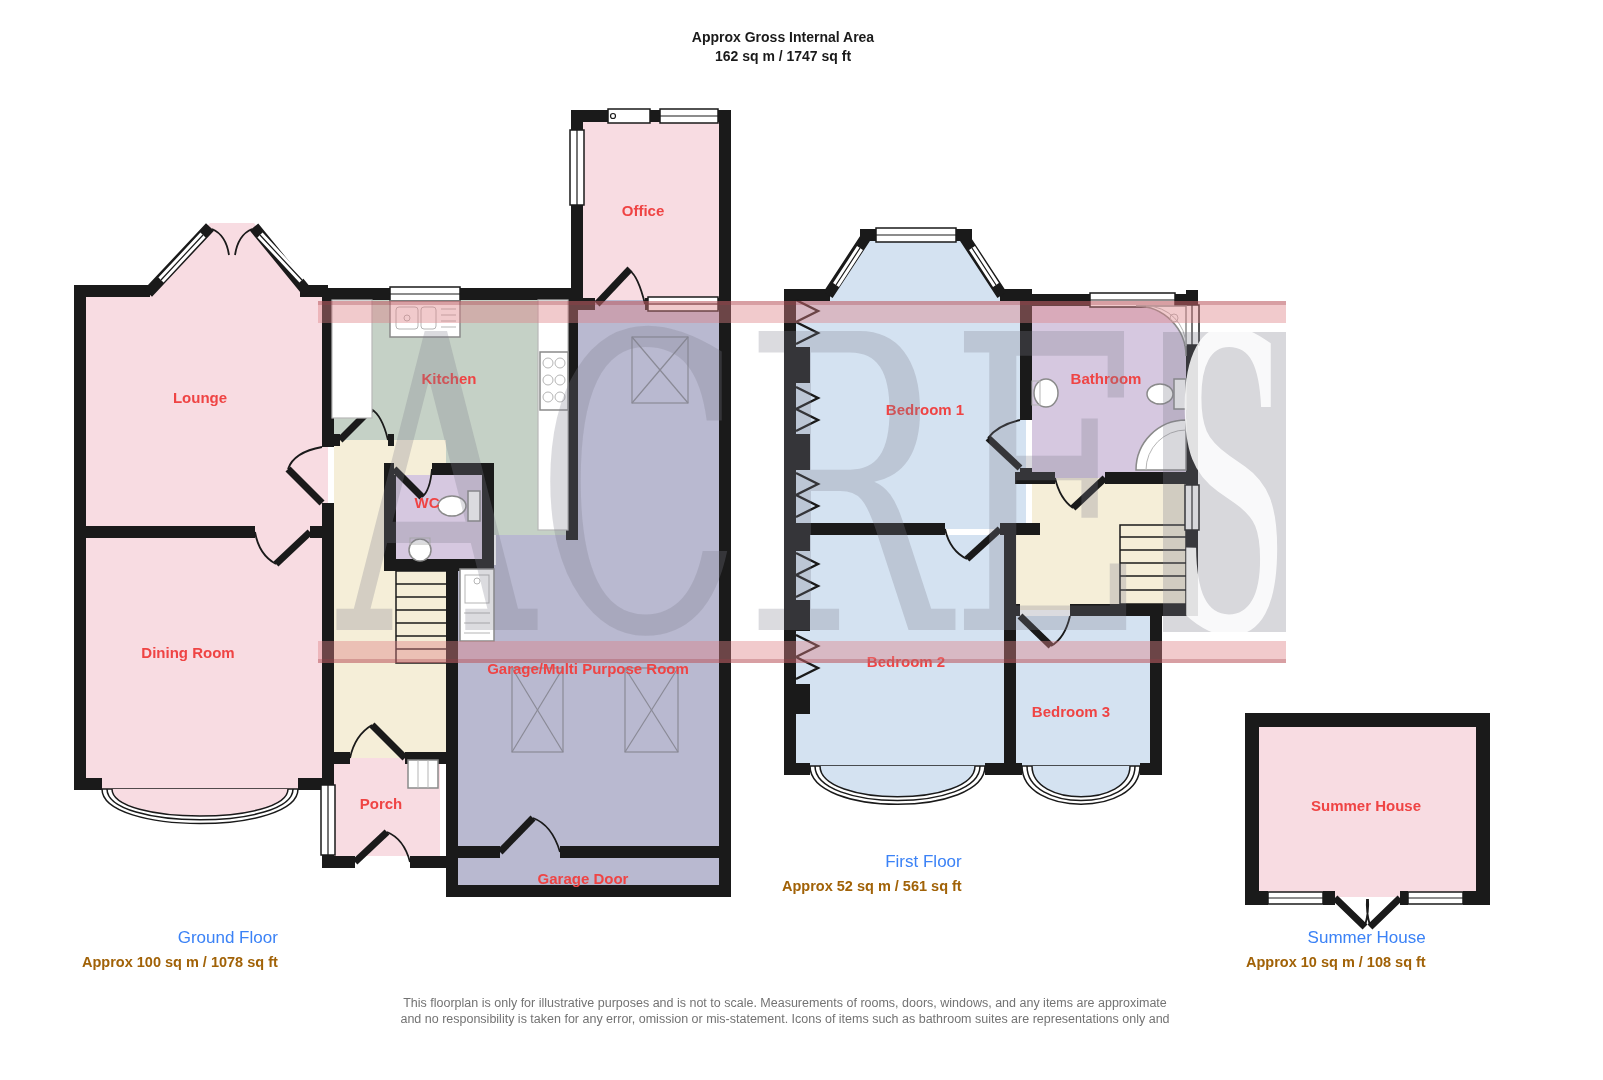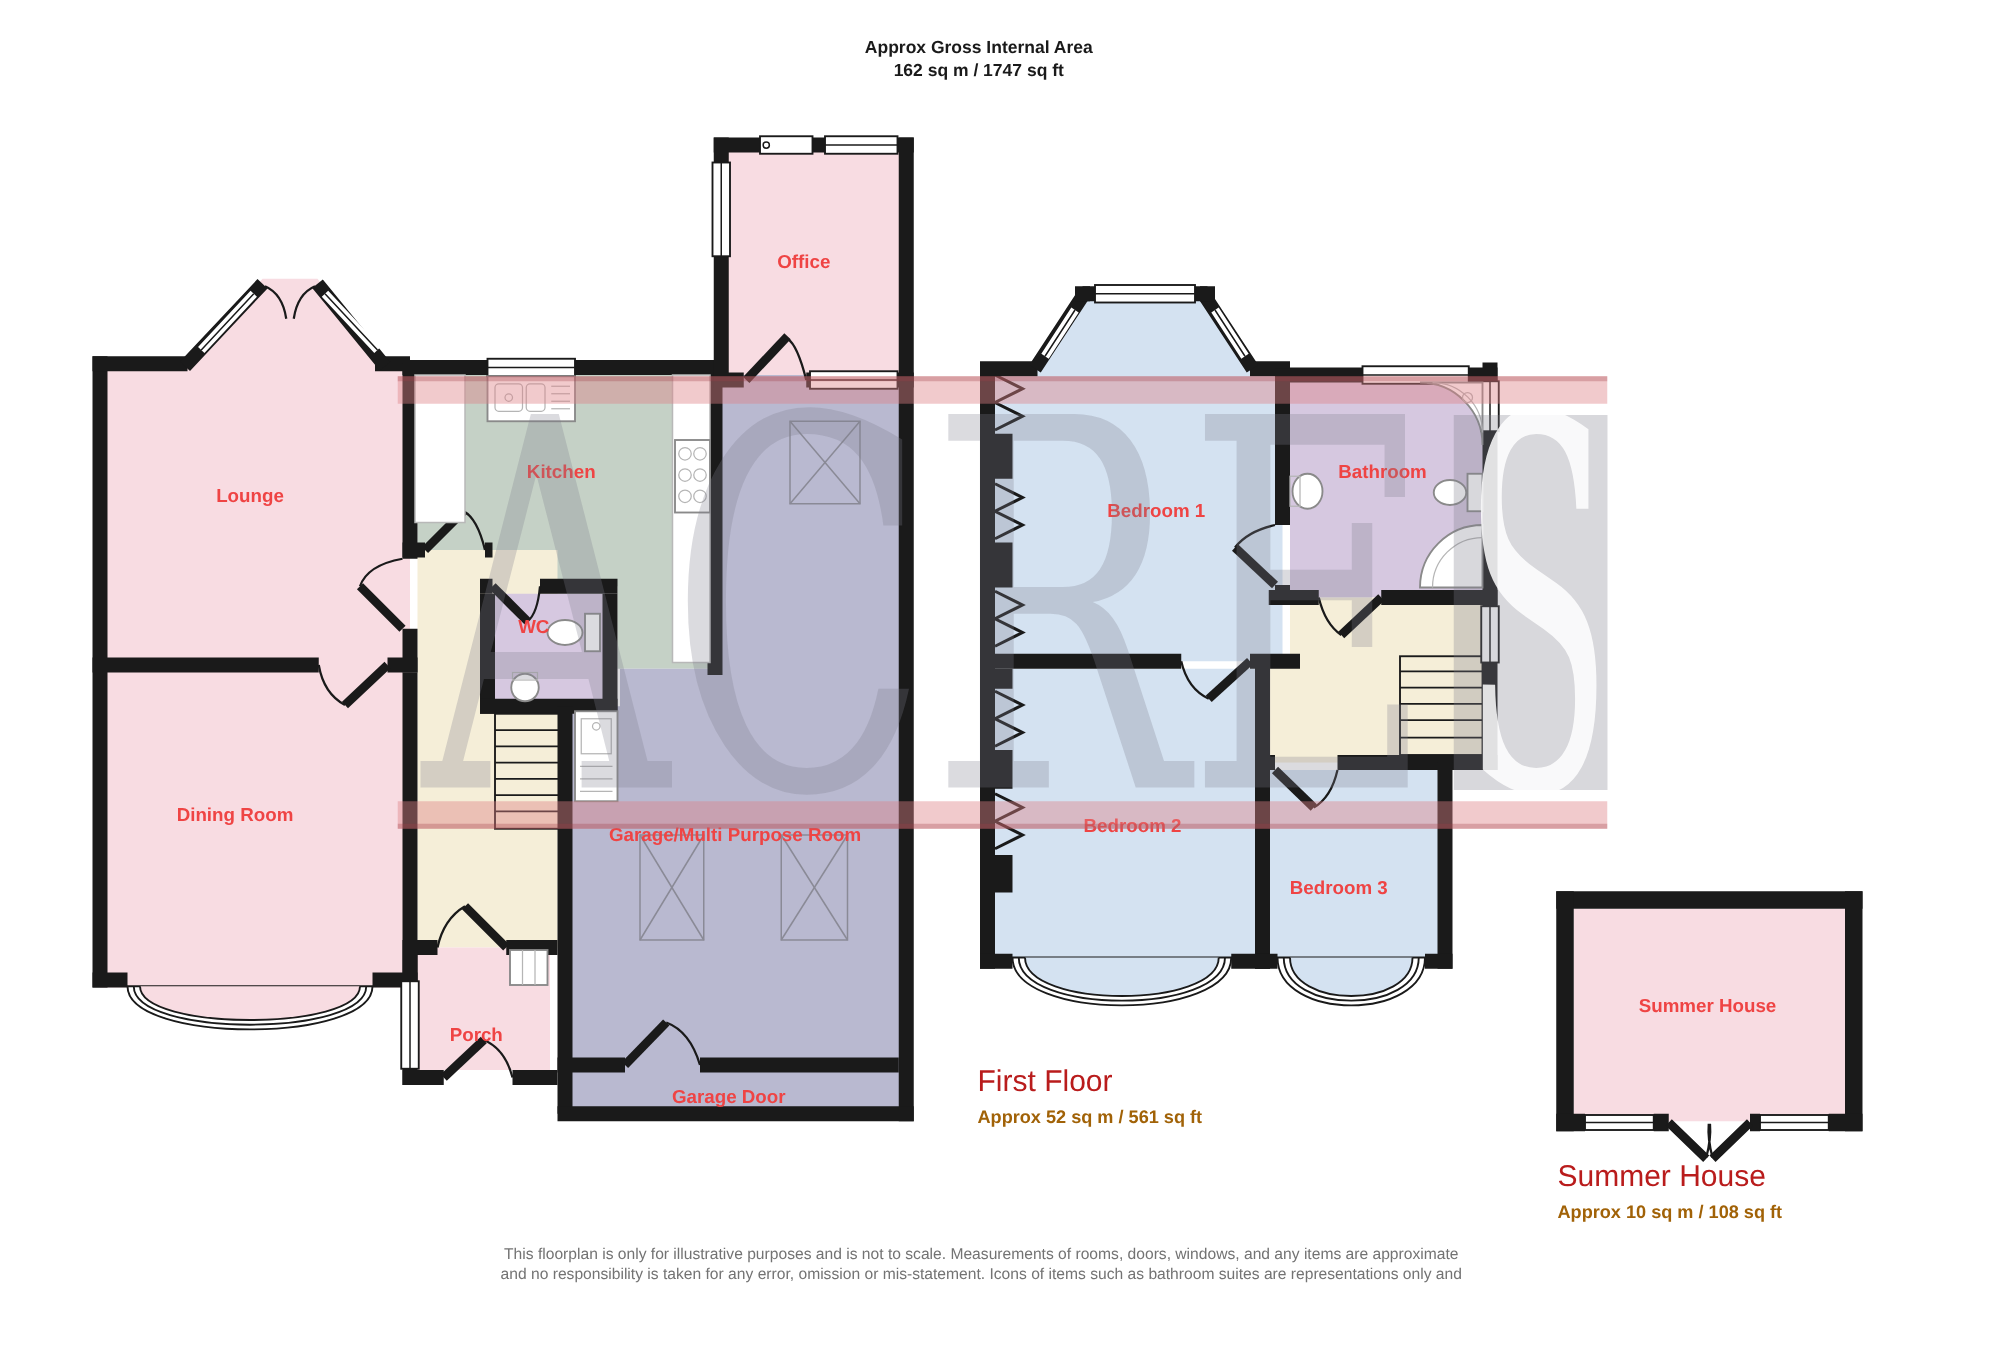--- a/index.html
+++ b/index.html
@@ -4,21 +4,21 @@
 <style>
   html,body{margin:0;padding:0;background:#fff;}
   .canvas{position:relative;width:1603px;height:1080px;background:#fff;overflow:hidden;
           font-family:"Liberation Sans",sans-serif;color:#1a1a1a;text-decoration:underline;}
   .abs{position:absolute;}
   .hdr{left:783px;top:28px;transform:translateX(-50%);text-align:center;
        font-weight:bold;font-size:14px;line-height:19px;white-space:nowrap;}
   .room-label{position:absolute;transform:translate(-50%,-50%);font-weight:bold;
        font-size:15px;white-space:nowrap;z-index:3;color:#ef4444;}
   .cap{position:absolute;z-index:3;}
-  .cap .cap-title{font-size:24px;font-weight:400;color:#b91c1c;}
+  .cap .cap-title{font-size:17px;font-weight:400;color:#3b82f6;text-align:right;}
   .cap .cap-area{font-size:14.5px;font-weight:bold;margin-top:6px;color:#a16207;}
   .disc{left:785px;transform:translateX(-50%);width:960px;text-align:center;
         font-size:12.5px;line-height:15.5px;color:#737373;white-space:nowrap;}
   svg{display:block;}
   .plan{position:absolute;z-index:1;}
   .wm{position:absolute;z-index:4;pointer-events:none;}
   .f-pink{fill:var(--room-pink);}
   .f-sage{fill:var(--kitchen-green);}
   .f-lav{fill:var(--wc-lavender);}
   .f-cream{fill:var(--hall-cream);}
@@ -316,40 +316,44 @@
     <rect class="win" x="173" y="197" width="55" height="12"></rect>
     <line class="winline" x1="173" y1="203" x2="228" y2="203"></line>
     <path class="door" d="M100,203 L130,232 M165,203 L135,232"></path>
     <path class="arc" d="M130,231 Q134,216 133,204 M135,231 Q131,216 132,204"></path>
   </svg>
 
   <div class="room-label" style="left:200px;top:397px;">Lounge</div>
   <div class="room-label" style="left:188px;top:652px;">Dining Room</div>
   <div class="room-label" style="left:449px;top:378px;">Kitchen</div>
   <div class="room-label" style="left:427px;top:502px;">WC</div>
-  <div class="room-label" style="left:381px;top:803px;margin-top:25px;">Porch</div>
+  <div class="room-label" style="left:381px;top:803px;">Porch</div>
   <div class="room-label" style="left:643px;top:210px;">Office</div>
   <div class="room-label" style="left:588px;top:668px;">Garage/Multi Purpose Room</div>
   <div class="room-label" style="left:583px;top:878px;">Garage Door</div>
   <div class="room-label" style="left:925px;top:409px;">Bedroom 1</div>
   <div class="room-label" style="left:1106px;top:378px;">Bathroom</div>
   <div class="room-label" style="left:906px;top:661px;">Bedroom 2</div>
   <div class="room-label" style="left:1071px;top:711px;">Bedroom 3</div>
   <div class="room-label" style="left:1366px;top:805px;">Summer House</div>
 
   <svg class="wm" style="left:318px;top:296px;" width="968" height="368" viewBox="0 0 968 368">
     <rect x="0" y="5" width="968" height="22" fill="var(--watermark-red)"></rect>
     <rect x="0" y="5" width="968" height="4" fill="rgba(160,60,70,0.30)"></rect>
     <rect x="0" y="345" width="968" height="22" fill="var(--watermark-red)"></rect>
     <rect x="0" y="363" width="968" height="4" fill="rgba(160,60,70,0.30)"></rect>
     <rect x="845" y="36" width="135" height="300" fill="rgba(125,125,140,0.30)"></rect>
     <text x="20" y="334" font-family="DejaVu Serif, serif" font-size="410" textLength="810" lengthAdjust="spacingAndGlyphs" fill="var(--watermark-gray)">ACRE</text>
     <text x="912" y="334" text-anchor="middle" font-family="DejaVu Serif, serif" font-size="410" textLength="120" lengthAdjust="spacingAndGlyphs" fill="rgba(255,255,255,0.85)">S</text>
   </svg>
 
+  <div class="cap" style="left:82px;top:928px;">
+    <div class="cap-title">Ground Floor</div>
+    <div class="cap-area">Approx 100 sq m / 1078 sq ft</div>
+  </div>
   <div class="cap" style="left:782px;top:852px;">
     <div class="cap-title">First Floor</div>
     <div class="cap-area">Approx 52 sq m / 561 sq ft</div>
   </div>
   <div class="cap" style="left:1246px;top:928px;">
     <div class="cap-title">Summer House</div>
     <div class="cap-area">Approx 10 sq m / 108 sq ft</div>
   </div>
 
   <div class="abs disc" style="top:996px;">

